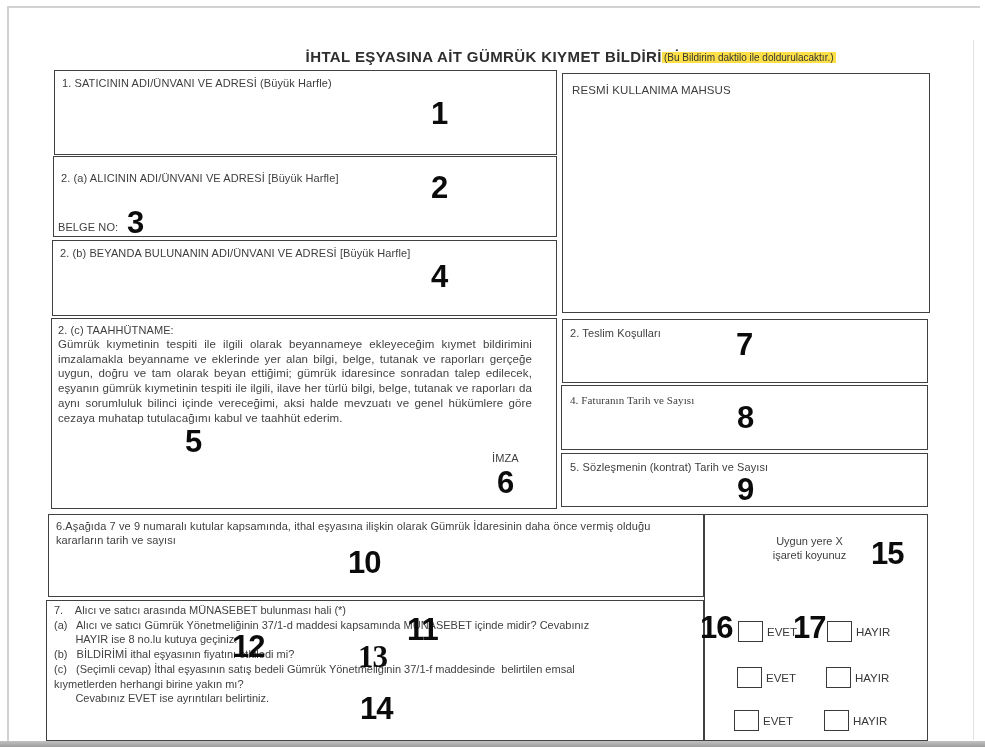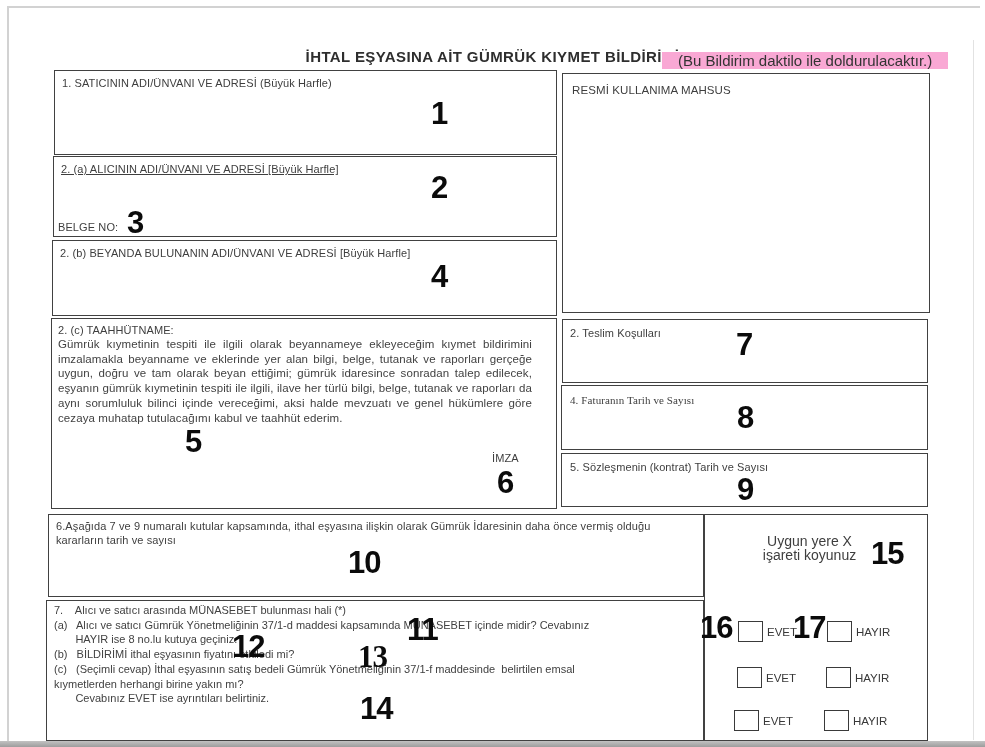--- a/index.html
+++ b/index.html
@@ -4,31 +4,31 @@
 <style>
   html,body{margin:0;padding:0;background:#ffffff;}
   #page{position:relative;width:985px;height:747px;background:#ffffff;overflow:hidden;
         font-family:"Liberation Sans",sans-serif;color:#3e3e3e;}
   .edge{position:absolute;background:#d2d2d2;}
   .bottom-band{position:absolute;left:0;top:741px;width:985px;height:6px;
         background:linear-gradient(#c2c2c2,#9d9d9d);}
   .right-edge{position:absolute;left:973px;top:40px;width:1px;height:700px;background:#e2e2e2;}
   .title{position:absolute;left:0;top:48px;width:985px;text-align:center;
         font-size:15px;letter-spacing:.4px;color:#2e2e2e;font-weight:bold;}
-  .title-note{position:absolute;left:662px;top:52px;font-size:15px;color:#333;background:#f9a8d4;padding:0 16px;}
+  .title-note{position:absolute;left:662px;top:52px;font-size:10px;color:#333;background:#fde047;padding:0 2px;}
   .box{position:absolute;border:1.6px solid #414141;background:#fff;box-sizing:border-box;}
   .lbl{position:absolute;font-size:11px;color:#3e3e3e;letter-spacing:.1px;}
   .marker{position:absolute;font-weight:bold;color:#0b0b0b;font-size:31px;line-height:1;letter-spacing:-1px;}
   .para{position:absolute;font-size:11.5px;line-height:14.7px;text-align:justify;color:#414141;letter-spacing:.1px;}
   .lines{position:absolute;font-size:11px;line-height:14.7px;color:#414141;}
   .lines div{white-space:pre-wrap;}
   .cb{position:absolute;width:25px;height:21px;border:1.7px solid #3a3a3a;background:#fff;box-sizing:border-box;}
   .cb-lbl{position:absolute;font-size:11.5px;color:#383838;}
   .instr{position:absolute;left:752px;top:534px;width:115px;text-align:center;
-        font-size:14px;line-height:14px;color:#3e3e3e;}
+        font-size:11px;line-height:14px;color:#3e3e3e;}
 </style>
 </head>
 <body>
 
 <div id="page">
 
   <div class="edge" style="left:9px;top:6px;width:971px;height:2px;"></div>
   <div class="edge" style="left:7px;top:6px;width:2px;height:736px;"></div>
   <div class="right-edge"></div>
   <div class="bottom-band"></div>
@@ -37,21 +37,21 @@
   <div class="title-note">(Bu Bildirim daktilo ile doldurulacaktır.)</div>
 
   <div class="box" style="left:54px;top:70px;width:503px;height:85px;"></div>
   <div class="lbl" style="left:62px;top:77px;text-align:center;">1. SATICININ ADI/ÜNVANI VE ADRESİ (Büyük Harfle)</div>
   <div class="marker" style="left:431px;top:98px;">1</div>
 
   <div class="box" style="left:562px;top:73px;width:368px;height:240px;"></div>
   <div class="lbl" style="left:572px;top:84px;font-size:11.5px;">RESMİ KULLANIMA MAHSUS</div>
 
   <div class="box" style="left:53px;top:156px;width:504px;height:81px;"></div>
-  <div class="lbl" style="left:61px;top:163px;text-decoration:underline;">2. (a) ALICININ ADI/ÜNVANI VE ADRESİ [Büyük Harfle]</div>
+  <div class="lbl" style="left:61px;top:172px;">2. (a) ALICININ ADI/ÜNVANI VE ADRESİ [Büyük Harfle]</div>
   <div class="marker" style="left:431px;top:172px;">2</div>
   <div class="lbl" style="left:58px;top:221px;">BELGE NO:</div>
   <div class="marker" style="left:127px;top:207px;">3</div>
 
   <div class="box" style="left:52px;top:240px;width:505px;height:76px;"></div>
   <div class="lbl" style="left:60px;top:247px;">2. (b) BEYANDA BULUNANIN ADI/ÜNVANI VE ADRESİ [Büyük Harfle]</div>
   <div class="marker" style="left:431px;top:261px;">4</div>
 
   <div class="box" style="left:51px;top:318px;width:506px;height:191px;"></div>
   <div class="lbl" style="left:58px;top:324px;">2. (c) TAAHHÜTNAME:</div>

